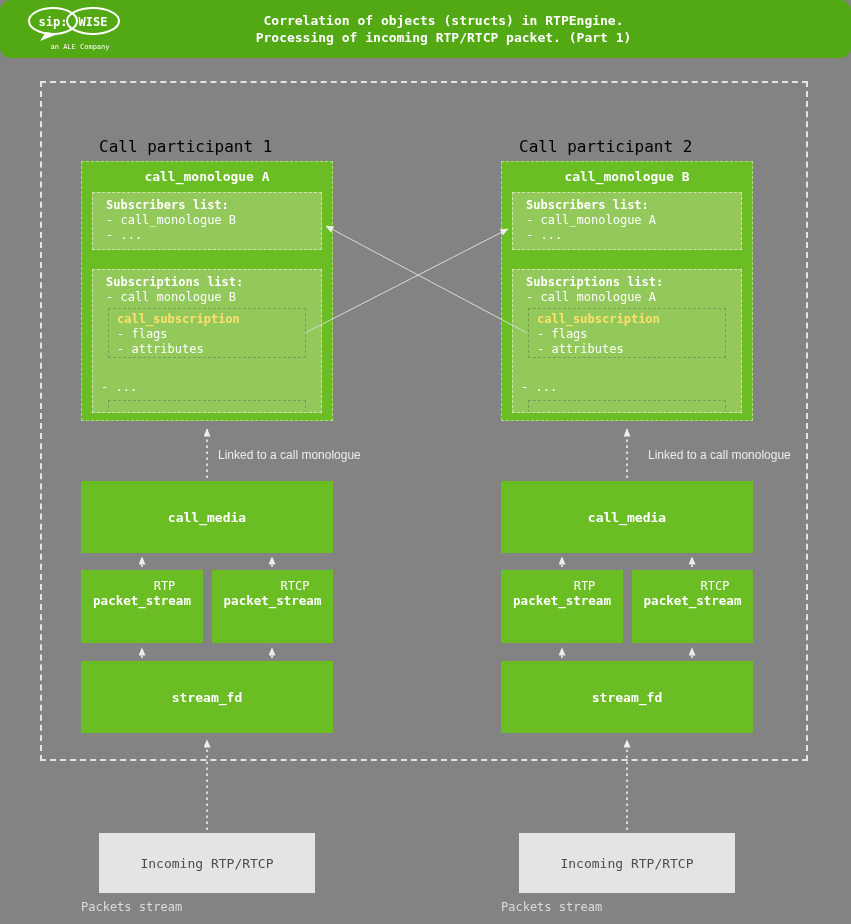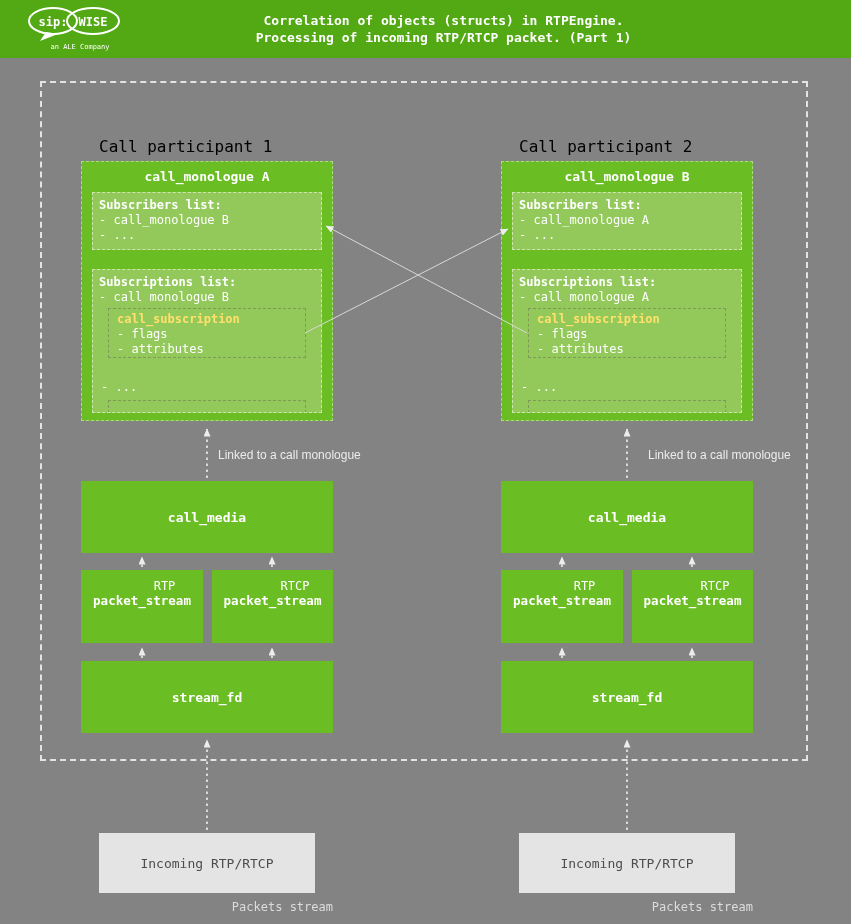--- a/index.html
+++ b/index.html
@@ -4,42 +4,42 @@
 <style>
   html,body { margin:0; padding:0; }
   body {
     width:851px; height:924px; position:relative; overflow:hidden;
     background:#838383;
     font-family:"DejaVu Sans Mono", monospace;
   }
   
   .header {
     position:absolute; left:0; top:0; width:851px; height:58px;
-    background:#52a913; display:flex; align-items:center; justify-content:center;
+    background:#52a913; display:flex; align-items:center; justify-content:center;border-radius:11px;
   }
   .logo { position:absolute; left:26px; top:5px; }
   .titles { text-align:center; color:#ffffff; font-weight:bold; font-size:13px; line-height:17px;margin-left:36px; }
   
   .frame {
     position:absolute; left:40px; top:81px; width:768px; height:680px;
     border:2px dashed #e3e3e3; box-sizing:border-box;
   }
   
   .col { position:absolute; top:0; width:252px; height:924px; }
   .col1 { left:81px; } .col2 { left:501px; }
   .participant { position:absolute; top:137px; left:18px; color:#000000; font-size:16px; white-space:nowrap; }
   .monologue {
     position:absolute; top:161px; left:0; width:252px; height:260px;
     background:#6bbd24; border:1px dashed rgba(255,255,255,.45); box-sizing:border-box;
   }
   .mono-title { text-align:center; margin-top:7px; color:#ffffff; font-weight:bold; font-size:13px; }
   .sublist {
     position:absolute; left:10px; width:230px; box-sizing:border-box;
     background:#92c95a; border:1px dashed #cfe6ab;
-    color:#ffffff; font-size:12px; line-height:15px; padding:5px 6px;
+    color:#ffffff; font-size:12px; line-height:15px; padding:5px 13px;
   }
   .subscribers { top:30px; height:58px; }
   .subscriptions { top:107px; height:144px; overflow:hidden; }
   .sublist .t { font-weight:bold; }
   .subscription {
     position:absolute; left:15px; top:38px; width:198px; height:50px;
     border:1px dashed #7d9a57; box-sizing:border-box;
     padding:3px 8px; line-height:15px;
   }
   .subscription .t { color:#ffe06b; font-weight:bold; }
@@ -63,21 +63,21 @@
   }
   .ps1 { left:0; width:122px; }
   .ps2 { left:131px; width:121px; }
   .proto { margin-top:9px;padding-left:45px; }
   .psname { font-weight:bold; font-size:12.5px; margin-top:0; }
   .incoming {
     position:absolute; top:833px; left:18px; width:216px; height:60px;
     background:#e4e4e4; display:flex; align-items:center; justify-content:center;
     color:#4d4d4d; font-size:13px;
   }
-  .packets { position:absolute; top:900px; left:0; width:252px; text-align:right; color:#dcdcdc; font-size:12px; }
+  .packets { position:absolute; top:900px; left:0; width:252px; text-align:left; color:#dcdcdc; font-size:12px; }
   
   .overlay { position:absolute; left:0; top:0; width:851px; height:924px; pointer-events:none; z-index:5; }
   .dotted { stroke:#ededed; stroke-width:1.6; fill:none; stroke-dasharray:2.5 3.5; }
   .solidline { stroke:#d8d8d8; stroke-width:1; fill:none; }
 </style>
 </head>
 <body>
 
 <div class="header">
   <svg class="logo" width="96" height="48" viewBox="0 0 96 48">

